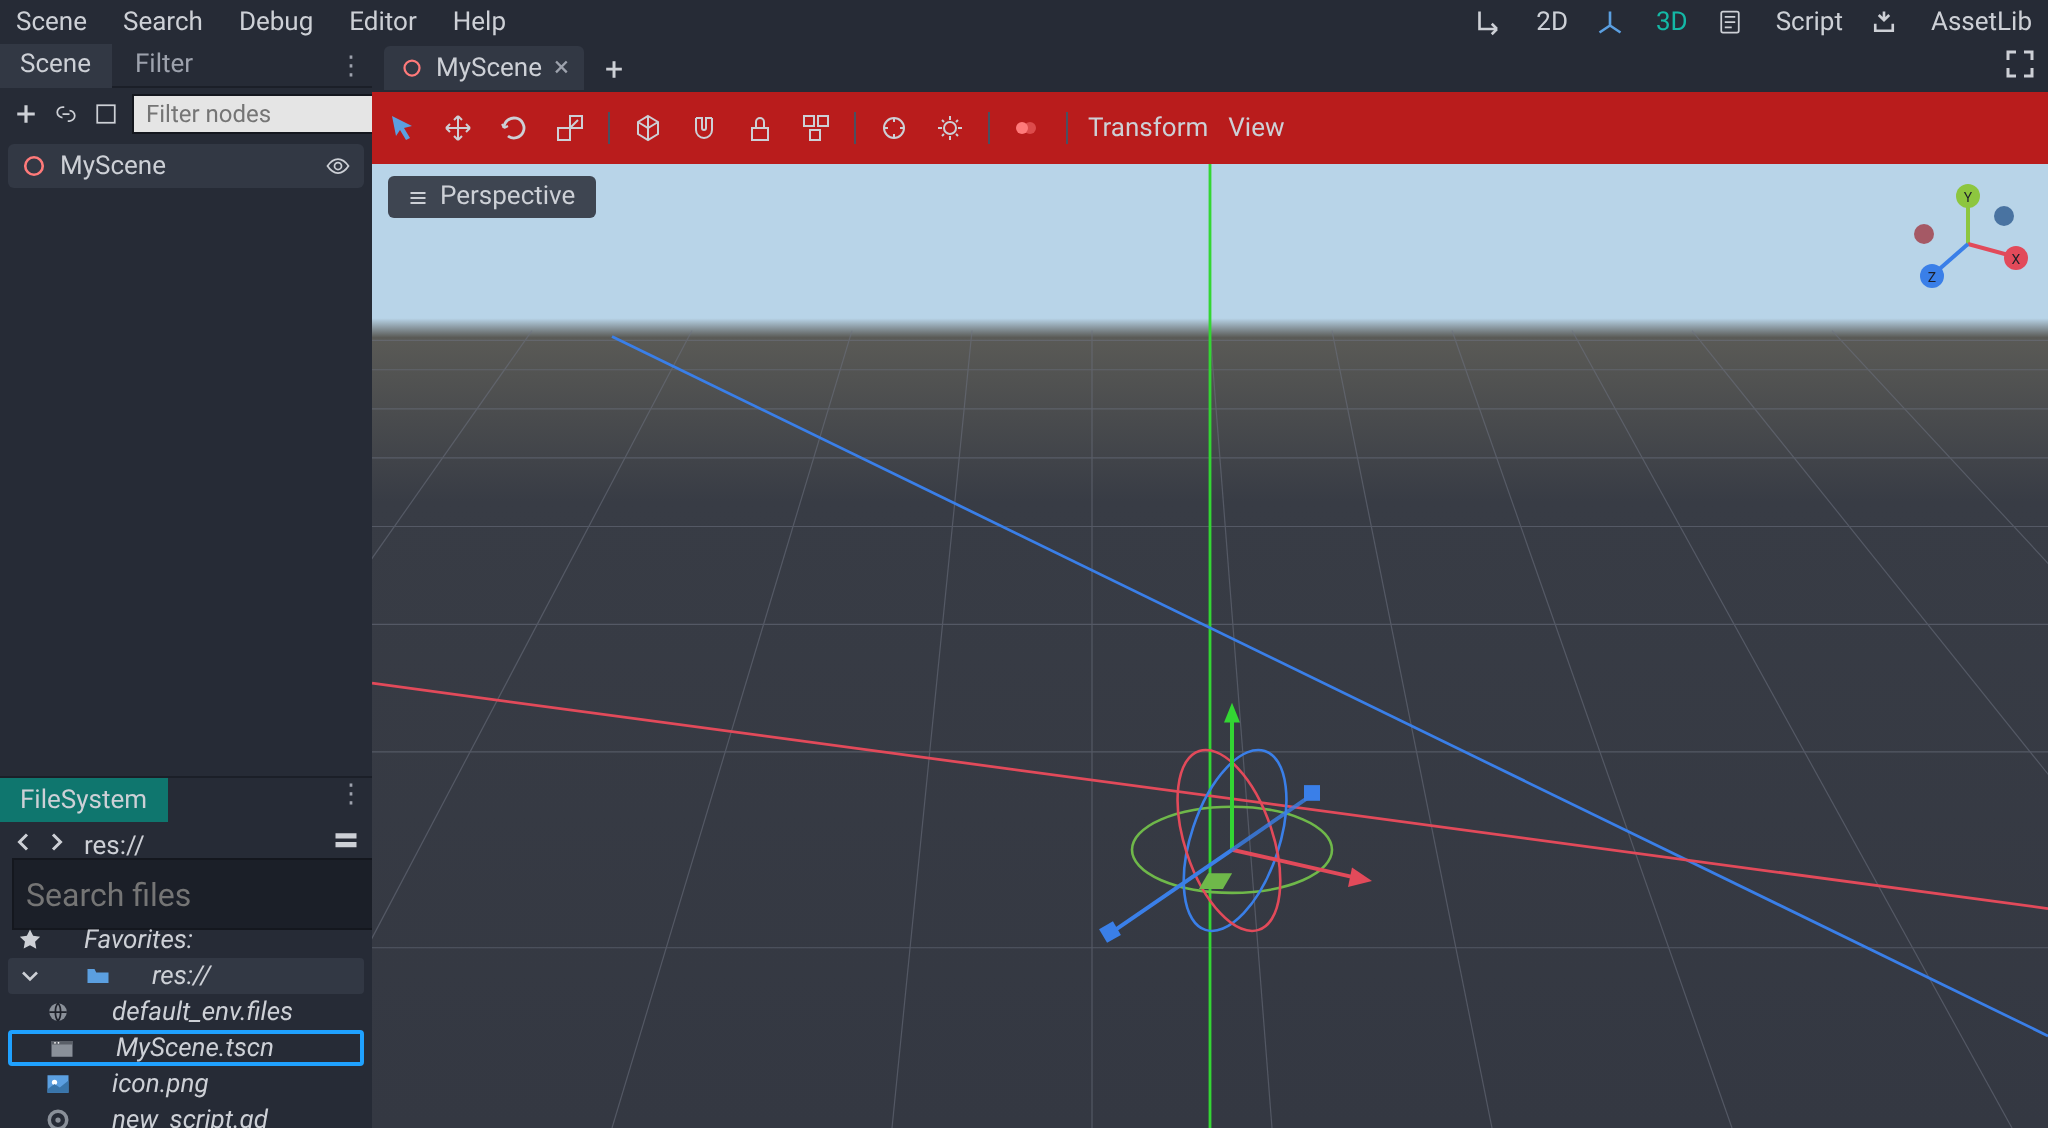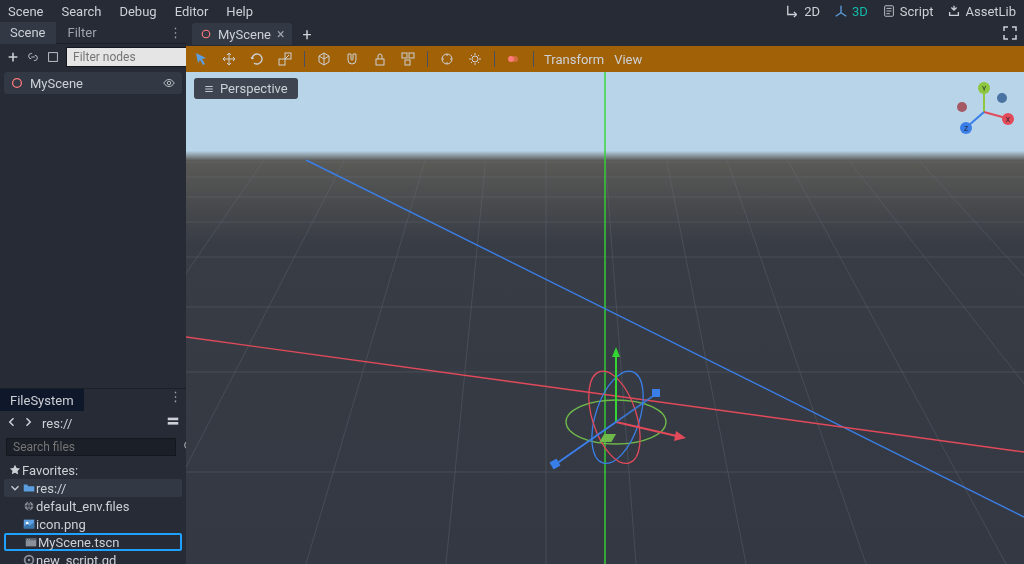--- a/index.html
+++ b/index.html
@@ -3,21 +3,21 @@
 <meta charset="utf-8">
 <style>
 * { margin: 0; padding: 0; box-sizing: border-box; font-family: -apple-system, "Segoe UI", Roboto, sans-serif; }
 body { width: 1024px; height: 564px; background: #262b36; color: #cdd0d6; font-size: 13px; overflow: hidden; }
 
 
 .menubar { height: 22px; display: flex; align-items: center; justify-content: space-between; padding: 0 8px; background: #262b36; }
 .menubar-left { display: flex; gap: 18px; }
 .menubar-left .menu-item { color: #cdd0d6; cursor: pointer; }
 .menubar-right { display: flex; gap: 14px; align-items: center; }
-.mode-btn { display: flex; align-items: flex-start; gap: 4px; color: #cdd0d6; cursor: pointer; }
+.mode-btn { display: flex; align-items: flex-start; gap: 16px; color: #cdd0d6; cursor: pointer; }
 .mode-btn.active { color: #14b8a6; }
 .mode-icon { width: 14px; height: 14px; }
 
 
 .main { display: flex; height: calc(564px - 22px); }
 .left { width: 186px; display: flex; flex-direction: column; background: #262b36; }
 .right { flex: 1; display: flex; flex-direction: column; position: relative; background: #1d2029; }
 
 
 .dock-tabs { display: flex; align-items: center; height: 22px; border-bottom: 1px solid #1b1f28; }
@@ -30,41 +30,41 @@
 .filter-input { flex: 1; height: 20px; background: #e5e5e5; border: 1px solid #14171e; color: #777c86; padding: 0 6px; font-size: 12px; }
 
 .node-tree { flex: 1; padding: 2px 4px; overflow: auto; }
 .node-row { display: flex; align-items: center; height: 22px; background: #323844; border-radius: 3px; padding: 0 6px; gap: 6px; }
 .node-row .node-icon { width: 14px; height: 14px; }
 .node-row .vis-icon { margin-left: auto; }
 
 
 .filesystem { border-top: 1px solid #1b1f28; display: flex; flex-direction: column; height: 176px; }
 .fs-tabs { display: flex; height: 22px; }
-.fs-tab { padding: 2px 10px; background: #0f172a; display: flex; align-items: center; }
+.fs-tab { padding: 2px 10px; background: #0f766e; display: flex; align-items: center; }
 .fs-path-row { display: flex; align-items: center; height: 24px; padding: 0 6px; gap: 4px; }
 .fs-path { flex: 1; color: #cdd0d6; padding-left: 4px; }
 .fs-search-row { display: flex; align-items: center; height: 24px; padding: 0 6px; gap: 6px; }
-.fs-search { flex: 1; height: 18px; background: #1b1f28; border: 1px solid #14171e; color: #777c86; padding: 0 6px; font-size: 12px; }
+.fs-search { flex: 1; height: 36px; background: #1b1f28; border: 1px solid #14171e; color: #777c86; padding: 0 6px; font-size: 16px; }
 .fs-tree { flex: 1; overflow: auto; padding: 2px 4px; }
-.fs-item { display: flex; align-items: center; height: 18px; padding: 0 4px; gap: 0; color: #cdd0d6; cursor: pointer; }
+.fs-item { display: flex; align-items: center; height: 18px; padding: 0 4px; gap: 20px; color: #cdd0d6; cursor: pointer; font-style: italic; }
 .fs-item.favorites { color: #cdd0d6; }
 .fs-item.res-root { background: #323844; border-radius: 2px; }
 .fs-item.highlighted { border: 2px solid #1fa1ff; border-radius: 2px; }
 .fs-item .fs-icon { width: 14px; height: 14px; flex-shrink: 0; }
 .fs-indent { padding-left: 18px; }
 
 
 .tab-bar { height: 24px; display: flex; align-items: center; background: #262b36; padding: 0 6px; gap: 6px; }
 .scene-tab { display: flex; align-items: center; background: #323844; height: 22px; padding: 0 8px; gap: 6px; border-radius: 3px 3px 0 0; }
 .scene-tab .close { color: #9da2ad; cursor: pointer; font-size: 14px; }
 .add-tab { color: #cdd0d6; cursor: pointer; font-size: 16px; padding: 0 4px; }
 .expand-btn { margin-left: auto; color: #cdd0d6; cursor: pointer; }
 
-.viewport-toolbar { height: 26px; background: #a16207; display: flex; align-items: center; padding: 0 6px; gap: 10px; }
+.viewport-toolbar { height: 36px; background: #b91c1c; display: flex; align-items: center; padding: 0 6px; gap: 10px; }
 .vp-tool { width: 18px; height: 18px; display: flex; align-items: center; justify-content: center; cursor: pointer; color: #cdd0d6; }
 .vp-tool.active { color: #5b9fe0; }
 .vp-sep { width: 1px; height: 16px; background: #4a5060; }
 .vp-text-btn { color: #cdd0d6; cursor: pointer; }
 
 .viewport { flex: 1; position: relative; background: linear-gradient(to bottom, #b8d4e8 0%, #b8d4e8 16%, #5a5a56 18%, #383c45 35%, #343842 100%); overflow: hidden; }
 .perspective-badge { position: absolute; top: 6px; left: 8px; background: rgba(40,44,54,0.85); padding: 3px 10px; border-radius: 3px; display: flex; align-items: center; gap: 6px; color: #cdd0d6; cursor: pointer; }
 
 .viewport-svg { position: absolute; inset: 0; width: 100%; height: 100%; pointer-events: none; }
 
@@ -218,36 +218,36 @@
             </svg>
           <span>res://</span>
         </div>
         <div class="fs-item fs-indent">
           <svg class="fs-icon" viewBox="0 0 16 16">
               <circle cx="8" cy="8" r="5" fill="#8a9099"></circle>
               <path d="M3 8h10M8 3c2 2 2 8 0 10M8 3c-2 2-2 8 0 10" stroke="#1d2029" fill="none"></path>
             </svg>
           <span>default_env.files</span>
         </div>
-        <div class="fs-item fs-indent">
-          <svg class="fs-icon" viewBox="0 0 16 16">
-              <rect x="2" y="3" width="12" height="10" fill="#5b9fe0"></rect>
-              <circle cx="6" cy="7" r="1.5" fill="#fff"></circle>
-              <path d="M2 11l4-3 3 2 5-4v7H2z" fill="#3975aa"></path>
-            </svg>
-          <span>icon.png</span>
-        </div>
         <div class="fs-item fs-indent highlighted">
           <svg class="fs-icon" viewBox="0 0 16 16">
               <rect x="2" y="4" width="12" height="9" fill="#8a9099"></rect>
               <rect x="2" y="4" width="12" height="2" fill="#5a5f68"></rect>
               <circle cx="4" cy="5" r="0.5" fill="#fff"></circle>
               <circle cx="6" cy="5" r="0.5" fill="#fff"></circle>
             </svg>
           <span>MyScene.tscn</span>
+        </div>
+        <div class="fs-item fs-indent">
+          <svg class="fs-icon" viewBox="0 0 16 16">
+              <rect x="2" y="3" width="12" height="10" fill="#5b9fe0"></rect>
+              <circle cx="6" cy="7" r="1.5" fill="#fff"></circle>
+              <path d="M2 11l4-3 3 2 5-4v7H2z" fill="#3975aa"></path>
+            </svg>
+          <span>icon.png</span>
         </div>
         <div class="fs-item fs-indent">
           <svg class="fs-icon" viewBox="0 0 16 16">
               <circle cx="8" cy="8" r="5" stroke="#8a9099" fill="none" stroke-width="2"></circle>
               <circle cx="8" cy="8" r="1.5" fill="#8a9099"></circle>
             </svg>
           <span>new_script.gd</span>
         </div>
       </div>
     </div>

